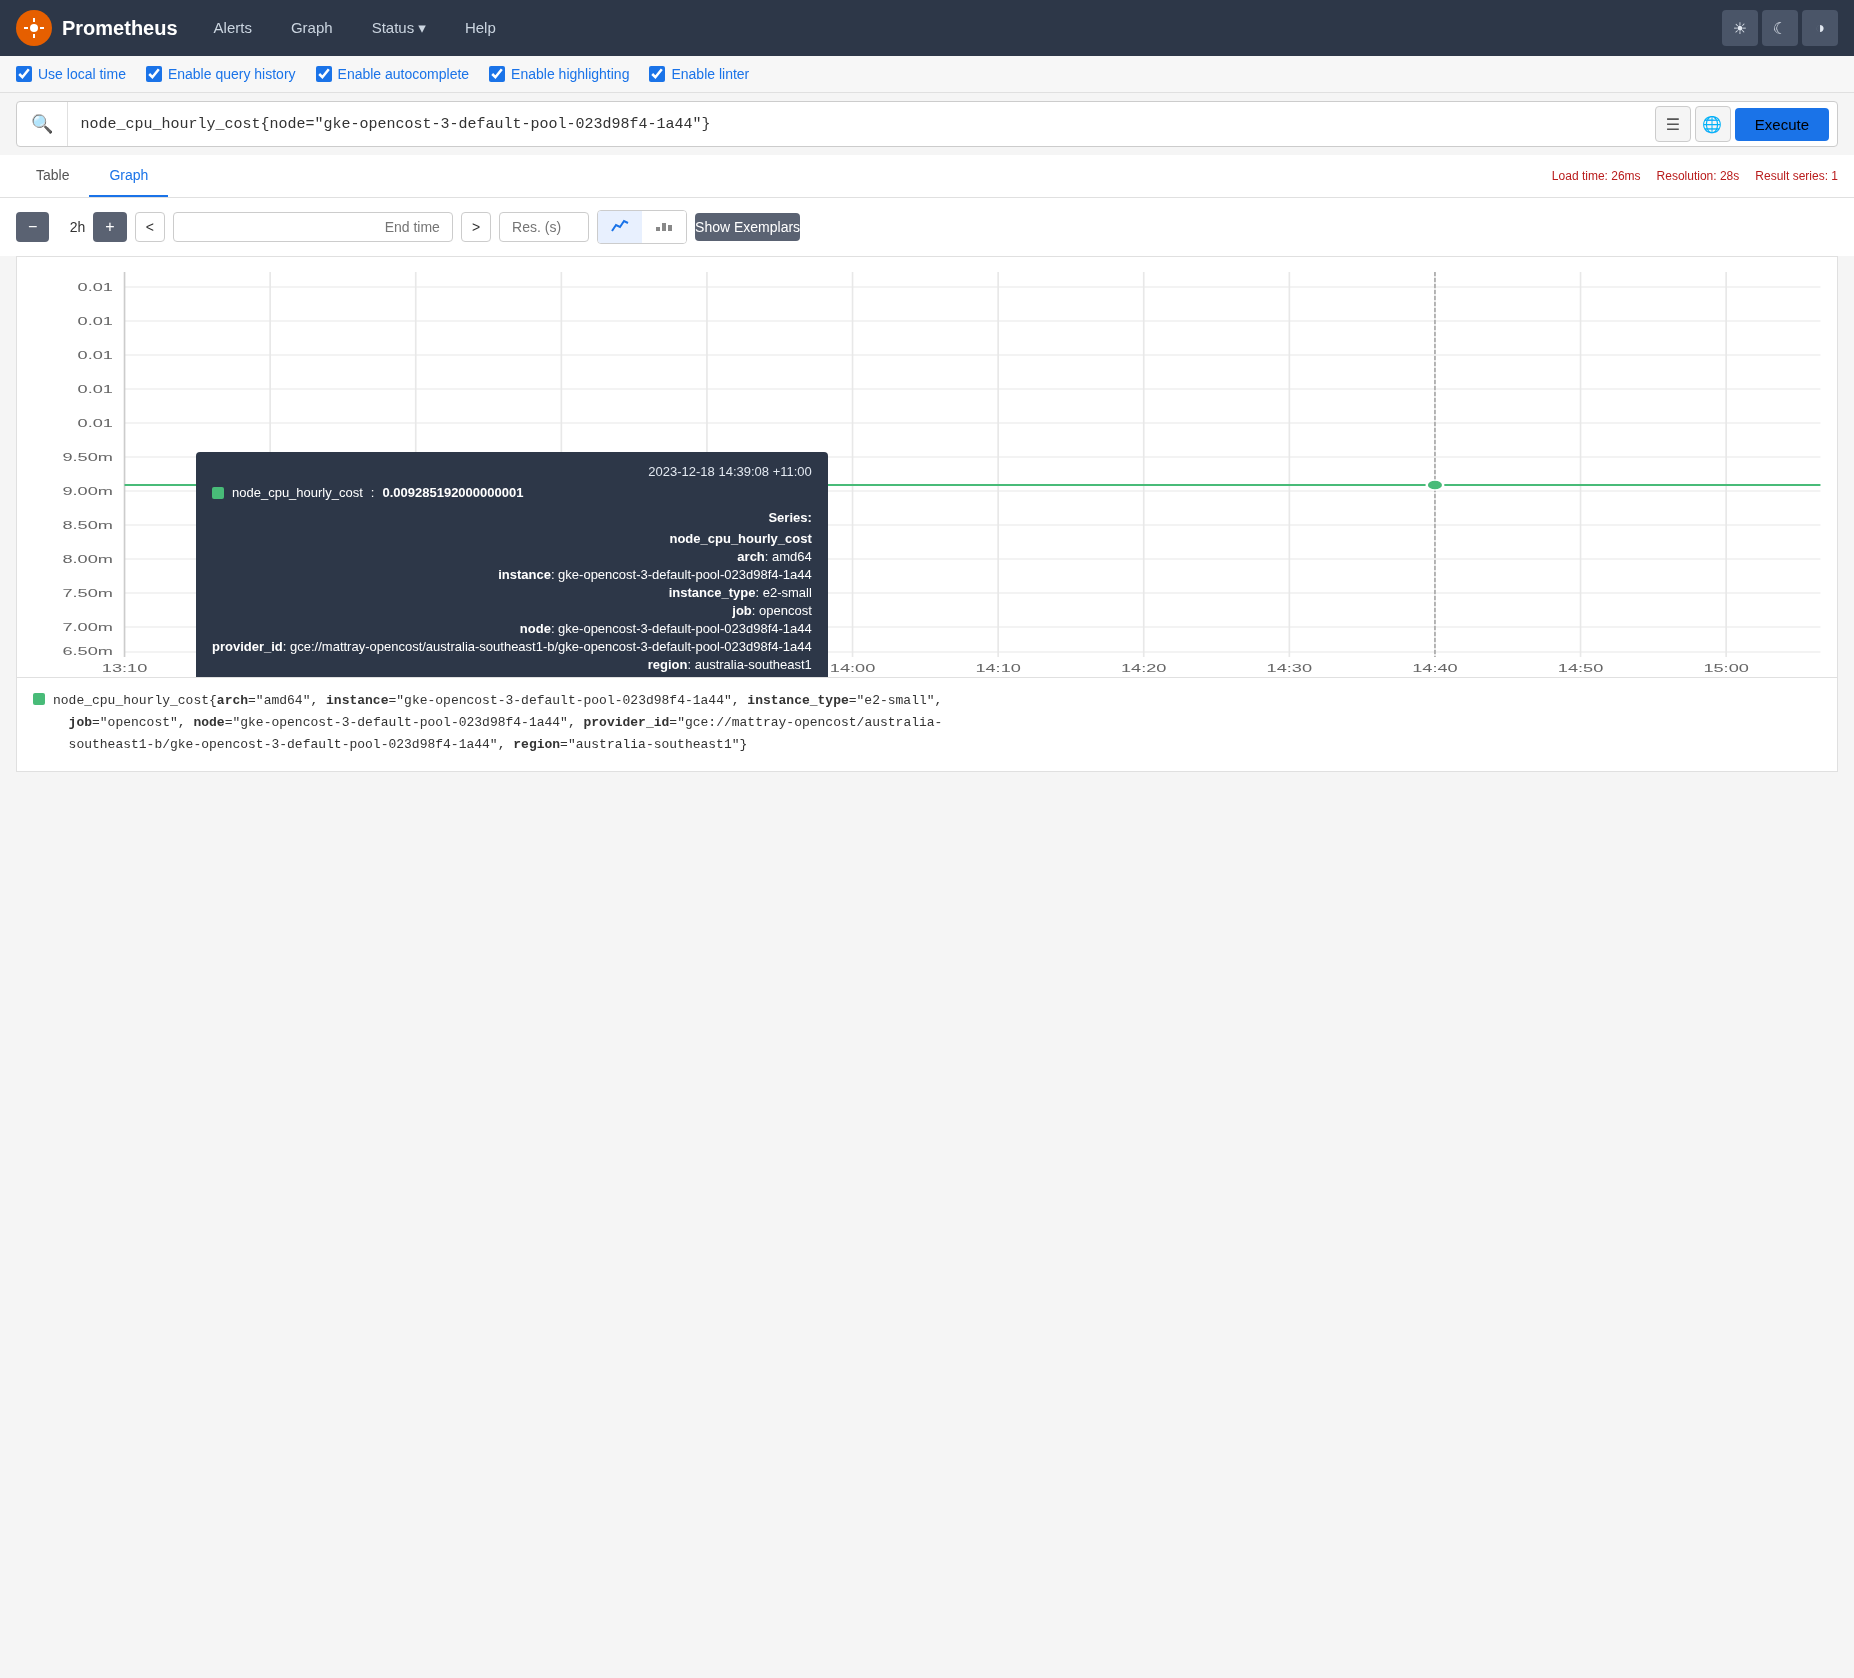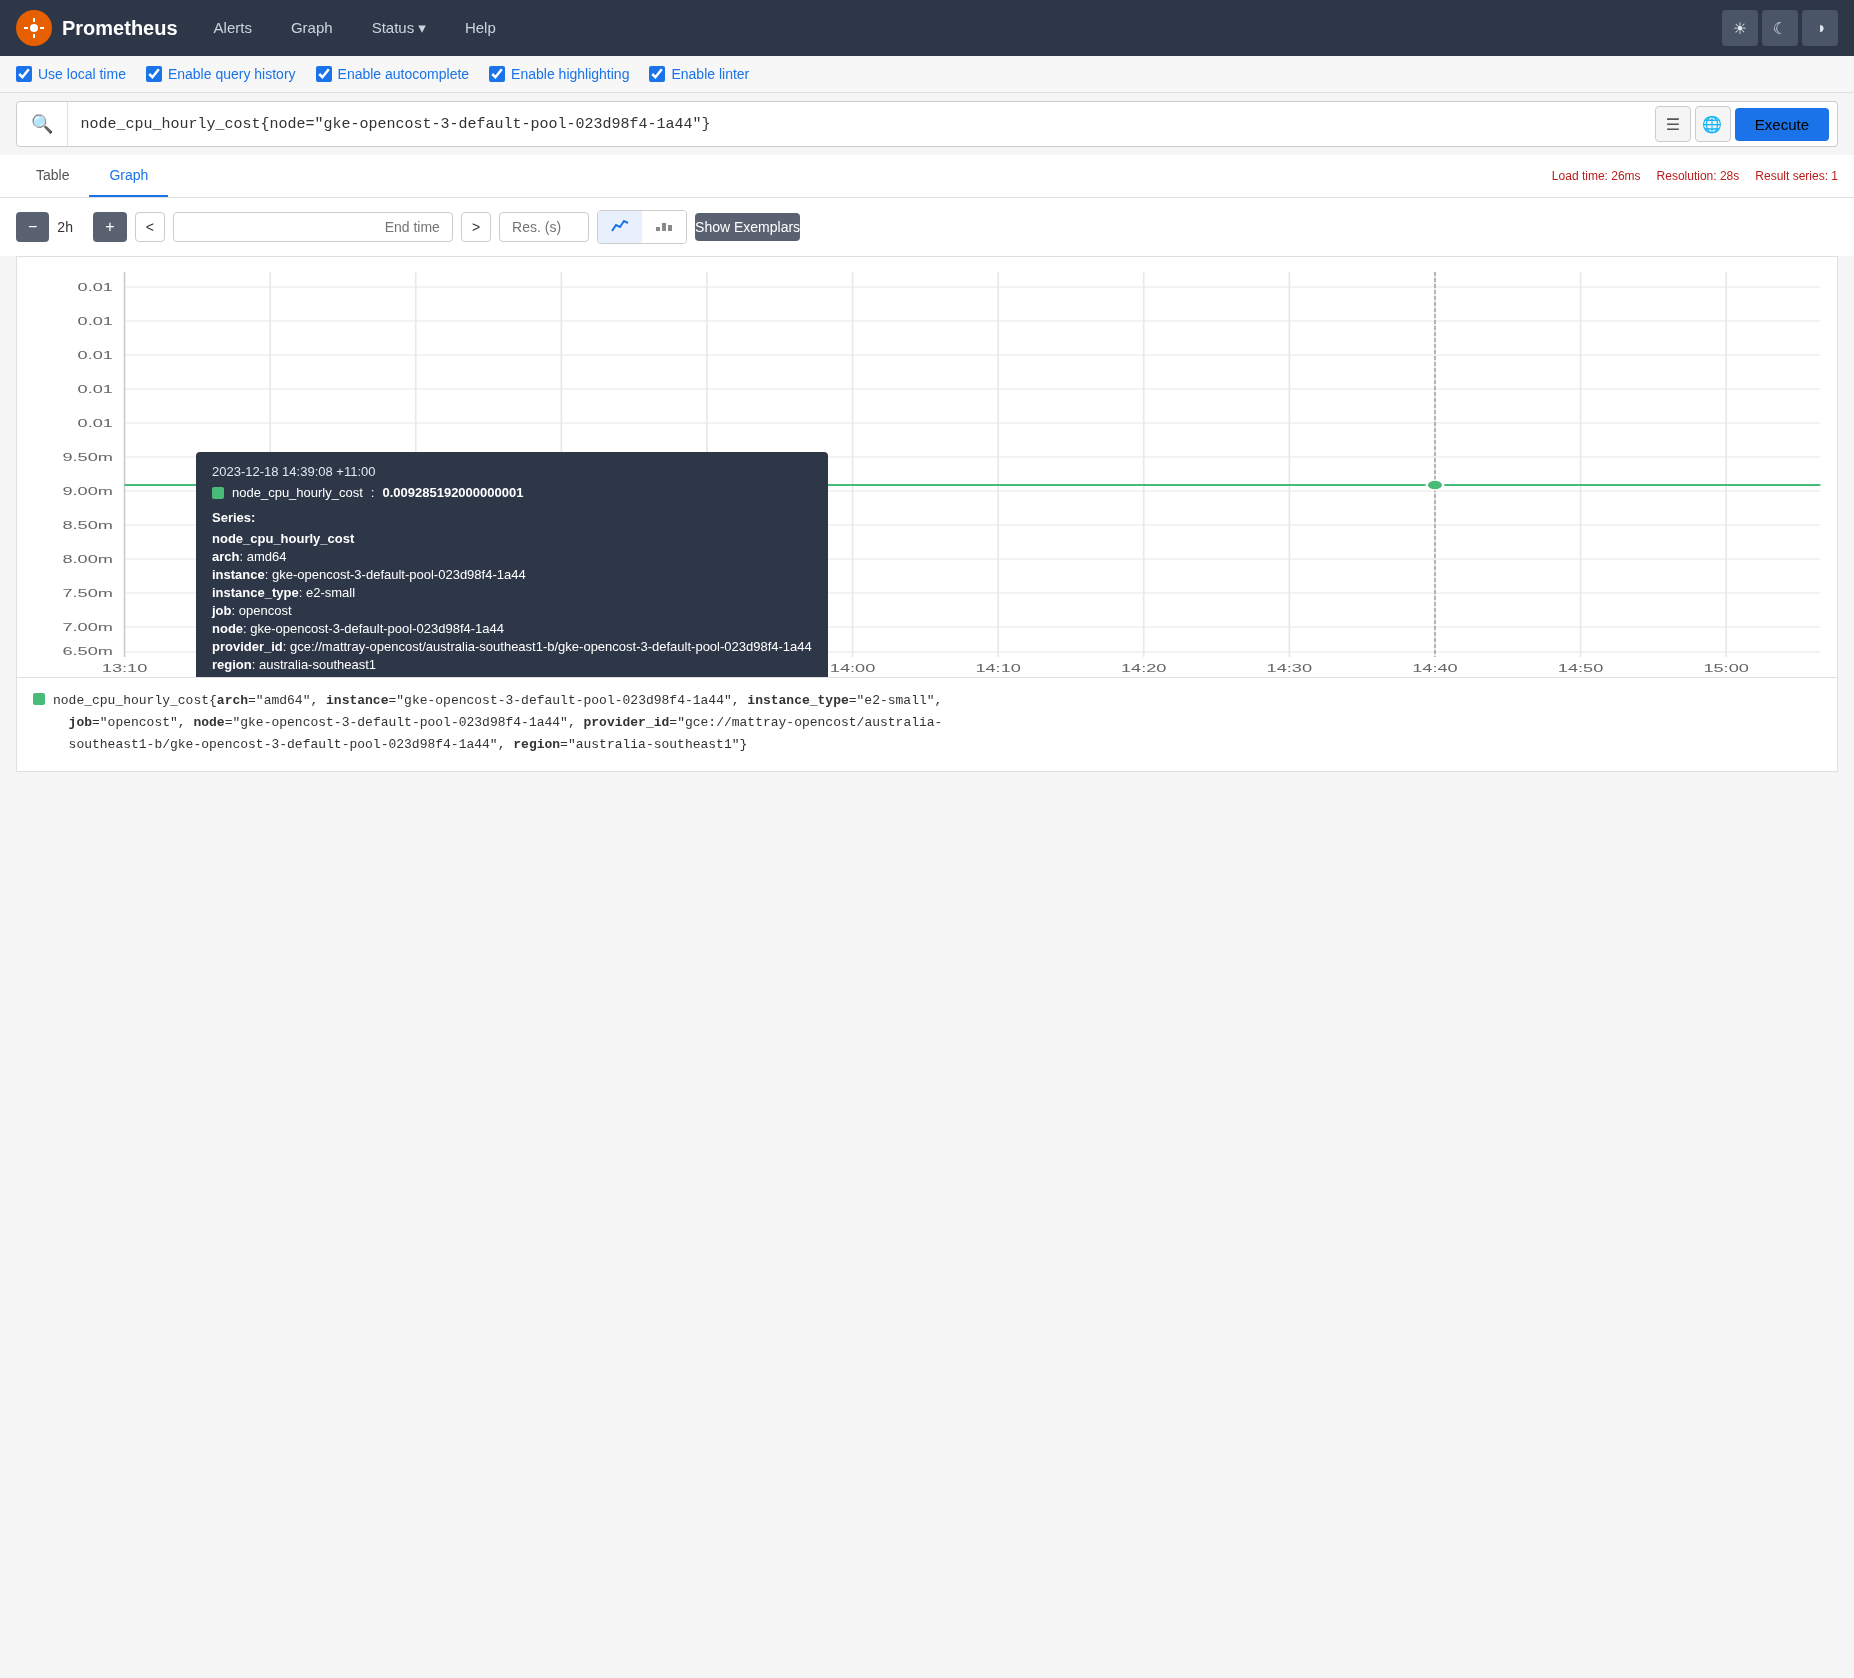--- a/index.html
+++ b/index.html
@@ -204,21 +204,21 @@
       border: 1px solid #ccc;
       border-radius: 4px;
       cursor: pointer;
       font-size: 14px;
     }
     .ctrl-time-range {
       font-size: 14px;
       color: #333;
       font-weight: 500;
       min-width: 28px;
-      text-align: left;
+      text-align: right;
     }
     .end-time-input {
       flex: 1;
       max-width: 280px;
       padding: 6px 12px;
       border: 1px solid #ccc;
       border-radius: 4px;
       font-size: 14px;
       color: #666;
       text-align: right;
@@ -259,20 +259,21 @@
       font-size: 14px;
     }
 
     
     .chart-container {
       background: white;
       margin: 0 16px;
       border: 1px solid #e0e0e0;
       position: relative;
       overflow: hidden;
+      text-align: right;
     }
     .chart-inner {
       position: relative;
       height: 420px;
     }
     .chart-svg {
       width: 100%;
       height: 100%;
     }
     .tooltip-box {

